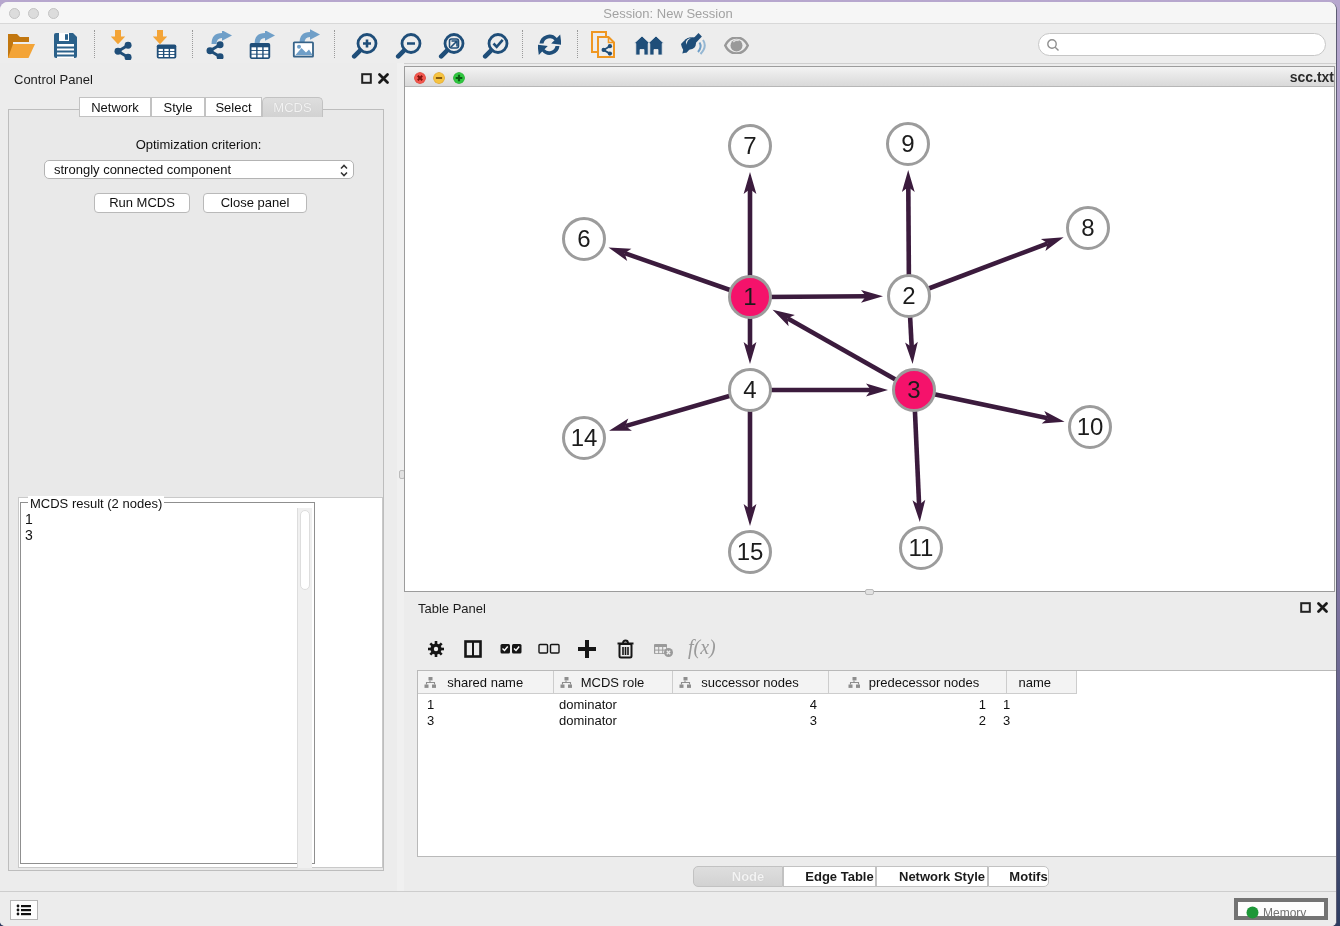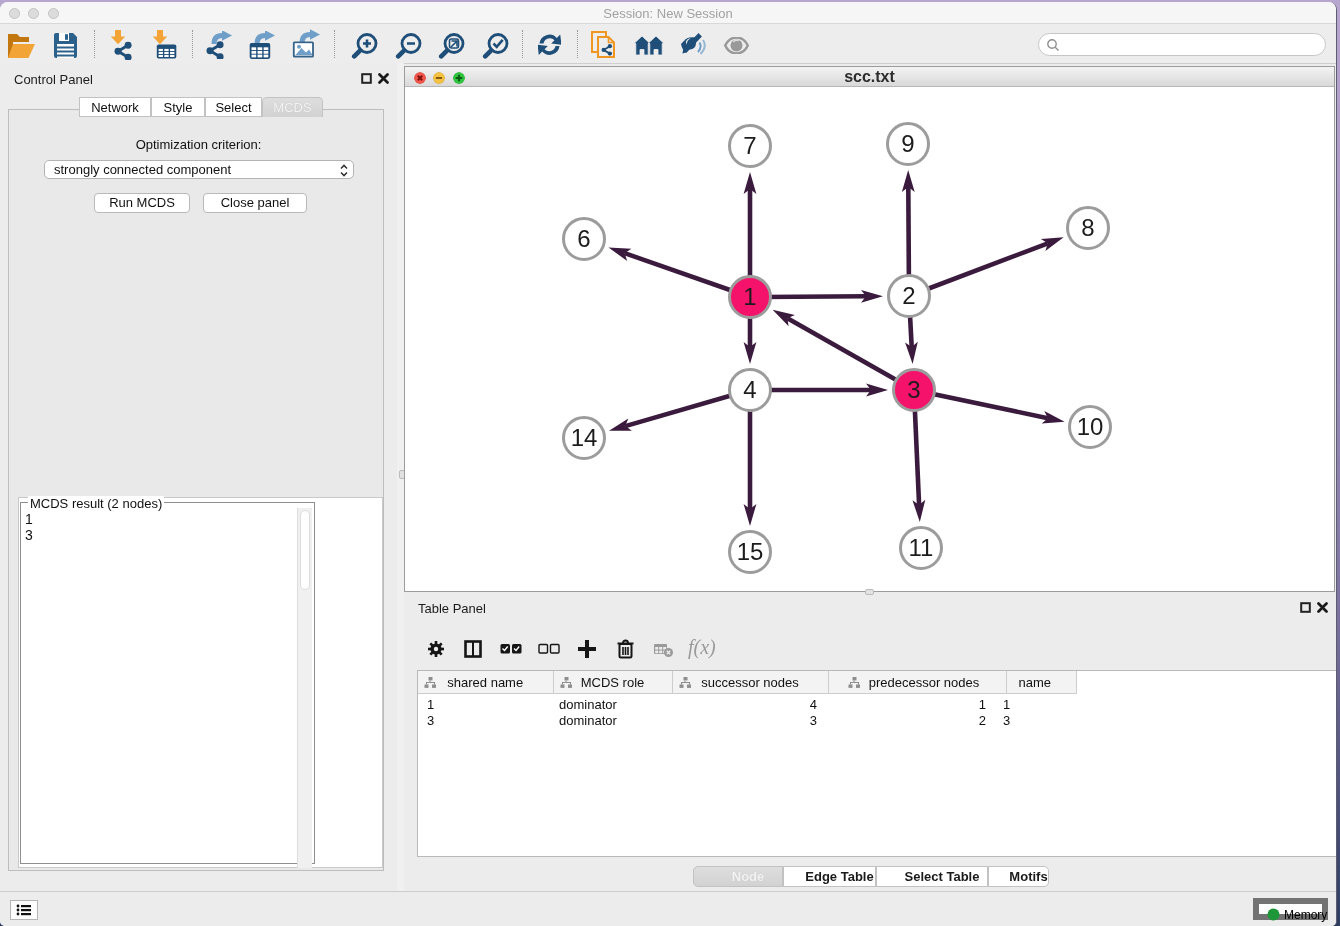--- a/index.html
+++ b/index.html
@@ -56,21 +56,21 @@
   background:#fff; border:1px solid #ddd; border-radius:5px; }
 
 #vsplit { position:absolute; left:397px; top:61px; width:7px; height:828px; background:#f0f0f0; }
 #vhandle { position:absolute; left:399px; top:468px; width:6px; height:9px;
   background:#e2e2e2; border:1px solid #bbb; border-radius:2px; }
 
 #netwin { position:absolute; left:404px; top:64px; width:931px; height:526px;
   border:1px solid #9c9c9c; background:#fff; }
 #nettitle { position:absolute; left:0; top:0; width:100%; height:20px;
   background:linear-gradient(#f3f3f3,#d9d9d9); border-bottom:1px solid #b6b6b6;
-  font-size:16px; font-weight:bold; color:#2c2c2c; text-align:center; line-height:20px; }
+  font-size:14px; font-weight:bold; color:#2c2c2c; text-align:right; line-height:20px; }
 .mtl { position:absolute; top:4.5px; width:12px; height:12px; border-radius:50%; }
 #canvas { position:absolute; left:0; top:20px; width:929px; height:503px; background:#fff; }
 #hsplit-handle { position:absolute; left:865px; top:587px; width:9px; height:6px;
   background:#e2e2e2; border:1px solid #bbb; border-radius:2px; }
 
 #tablepanel { position:absolute; left:404px; top:595px; width:933px; height:294px; background:#ececec; }
 #tp-head { position:absolute; left:14px; top:4px; font-size:13px; color:#1c1c1c; }
 #tp-toolbar { position:absolute; left:14px; top:38px; height:28px; }
 #tbl { position:absolute; left:13px; top:73px; width:1056px; height:187px;
   background:#fff; border:1px solid #b9b9b9; }
@@ -84,22 +84,22 @@
 .btab { position:absolute; top:0; height:21px; background:#fff; border:1px solid #c2c2c2;
   font-size:13px; font-weight:bold; color:#1a1a1a; text-align:center; line-height:20px;padding-left:20px; }
 #btab-node { background:linear-gradient(#dedede,#d2d2d2); color:#f3f3f3;
   text-shadow:0 0 1px #bbb; border-radius:5px 0 0 5px; }
 #btab-motifs { border-radius:0 5px 5px 0; }
 
 #statusbar { position:absolute; left:0; top:889px; width:100%; height:35px;
   background:#ececec; border-top:1px solid #cdcdcd; }
 #listbtn { position:absolute; left:10px; top:8px; width:28px; height:20px;
   background:#fdfdfd; border:1px solid #b5b5b5; }
-#membtn { position:absolute; right:8px; top:6px; width:75px; height:22px;
-  background:#fdfdfd; border:6px solid #737373; font-size:12px; color:#000000; }
+#membtn { position:absolute; right:8px; top:6px; width:94px; height:22px;
+  background:#fdfdfd; border:4px solid #737373; font-size:12px; color:#737373; }
 </style>
 </head>
 <body>
 <div id="win">
   <div id="titlebar">
     <div class="tl" style="left:9px"></div>
     <div class="tl" style="left:28px"></div>
     <div class="tl" style="left:48px"></div>
     <div id="wtitle">Session: New Session</div>
   </div>
@@ -457,21 +457,21 @@
         <div class="td" style="left:585px;top:26px;">1</div>
 <div class="td" style="left:9px;top:42px;">3</div>
         <div class="td" style="left:141px;top:42px;">dominator</div>
         <div class="td" style="left:300px;top:42px;width:99px;text-align:right;">3</div>
         <div class="td" style="left:470px;top:42px;width:98px;text-align:right;">2</div>
         <div class="td" style="left:585px;top:42px;">3</div>
     </div>
     <div id="tp-tabs">
       <div class="btab" id="btab-node" style="left:0;width:90px;">Node Table</div>
       <div class="btab" style="left:90px;width:93px;">Edge Table</div>
-      <div class="btab" style="left:183px;width:112px;">Select Table</div>
+      <div class="btab" style="left:183px;width:112px;">Network Style</div>
       <div class="btab" id="btab-motifs" style="left:295px;width:61px;">Motifs</div>
     </div>
   </div>
   <div id="statusbar">
     <div id="listbtn">
       <svg width="16" height="14" viewBox="0 0 16 14" style="margin:2px 0 0 5px">
         <circle cx="2" cy="3" r="1.4" fill="#111"></circle>
           <rect x="5" y="2" width="10" height="2.2" fill="#111"></rect>
         <circle cx="2" cy="7" r="1.4" fill="#111"></circle>
           <rect x="5" y="6" width="10" height="2.2" fill="#111"></rect>

